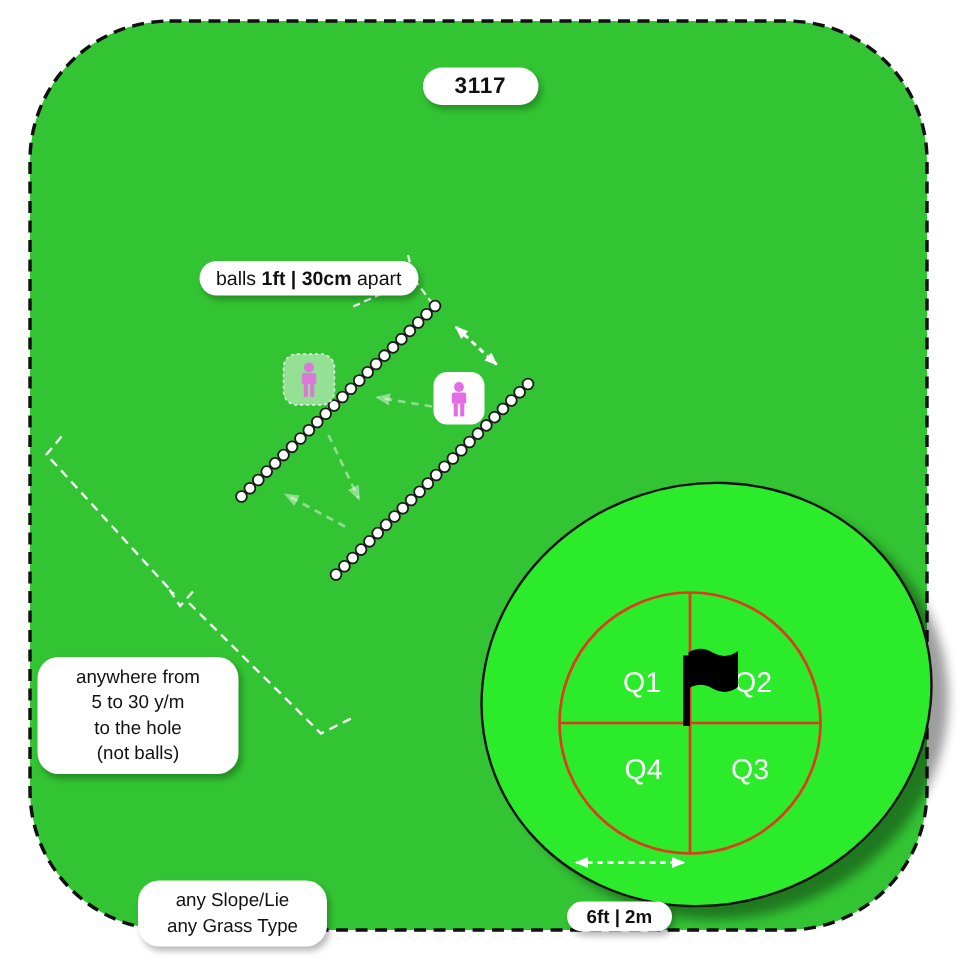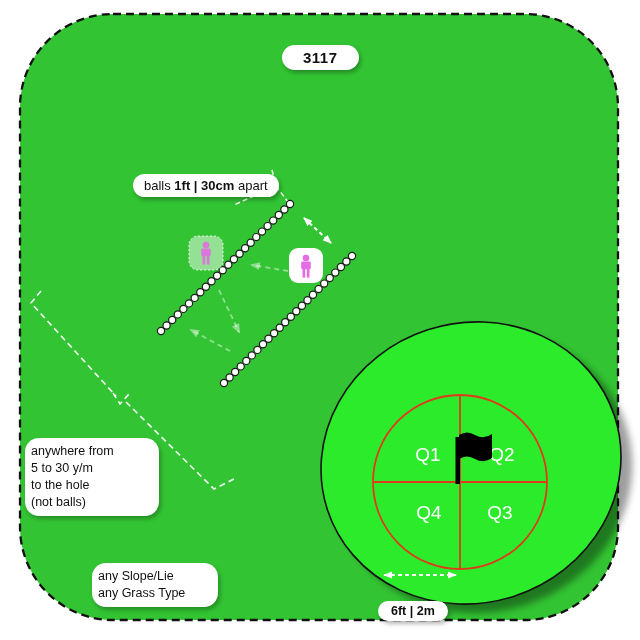--- a/index.html
+++ b/index.html
@@ -6,21 +6,21 @@
   #stage{position:relative;width:640px;height:640px;background:#ffffff;overflow:hidden;
          font-family:"Liberation Sans",sans-serif;color:#111;}
   #bg{position:absolute;left:0;top:0;}
   .pill{position:absolute;background:#ffffff;border-radius:13px;color:#111;
         box-shadow:2px 3px 4px rgba(0,0,0,0.28);white-space:nowrap;
         font-size:13px;padding:4px 11px;text-align:center;z-index:5;}
   .pill b{font-weight:bold;}
   .badge{font-weight:bold;font-size:15px;padding:4px 21px;border-radius:14px;letter-spacing:0.5px;text-align:right;}
   .notebox{position:absolute;background:#ffffff;border-radius:14px;color:#111;
         box-shadow:2px 3px 4px rgba(0,0,0,0.28);font-size:12.5px;line-height:17px;
-        text-align:left;z-index:5;padding:5px 6px;}
+        text-align:center;z-index:5;padding:5px 6px;}
   .notebox .bold{font-weight:normal;}
   .sizepill{font-weight:bold;font-size:12.5px;border-radius:11px;padding:3px 13px;margin-top:20px;}
 </style>
 </head>
 <body>
 
 <div id="stage">
 
   <svg id="bg" width="640" height="640" viewBox="0 0 640 640">
     <defs>
@@ -151,20 +151,20 @@
   <div class="pill" style="left:133px;top:150px;margin-top:24px;"><span>balls </span><b>1ft | 30cm</b><span> apart</span></div>
 
 
   <div class="notebox" style="left:25px;top:438px;width:122px;">
     <div>anywhere from</div>
     <div class="bold">5 to 30 y/m</div>
     <div class="bold">to the hole</div>
     <div>(not balls)</div>
   </div>
 
-  <div class="notebox" style="left:92px;top:563px;width:114px;">
+  <div class="notebox" style="left:92px;top:587px;width:114px;">
     <div>any Slope/Lie</div>
     <div>any Grass Type</div>
   </div>
 
   <div class="pill sizepill" style="left:378px;top:581px;">6ft | 2m</div>
 
 </div>
 
 </body></html>

